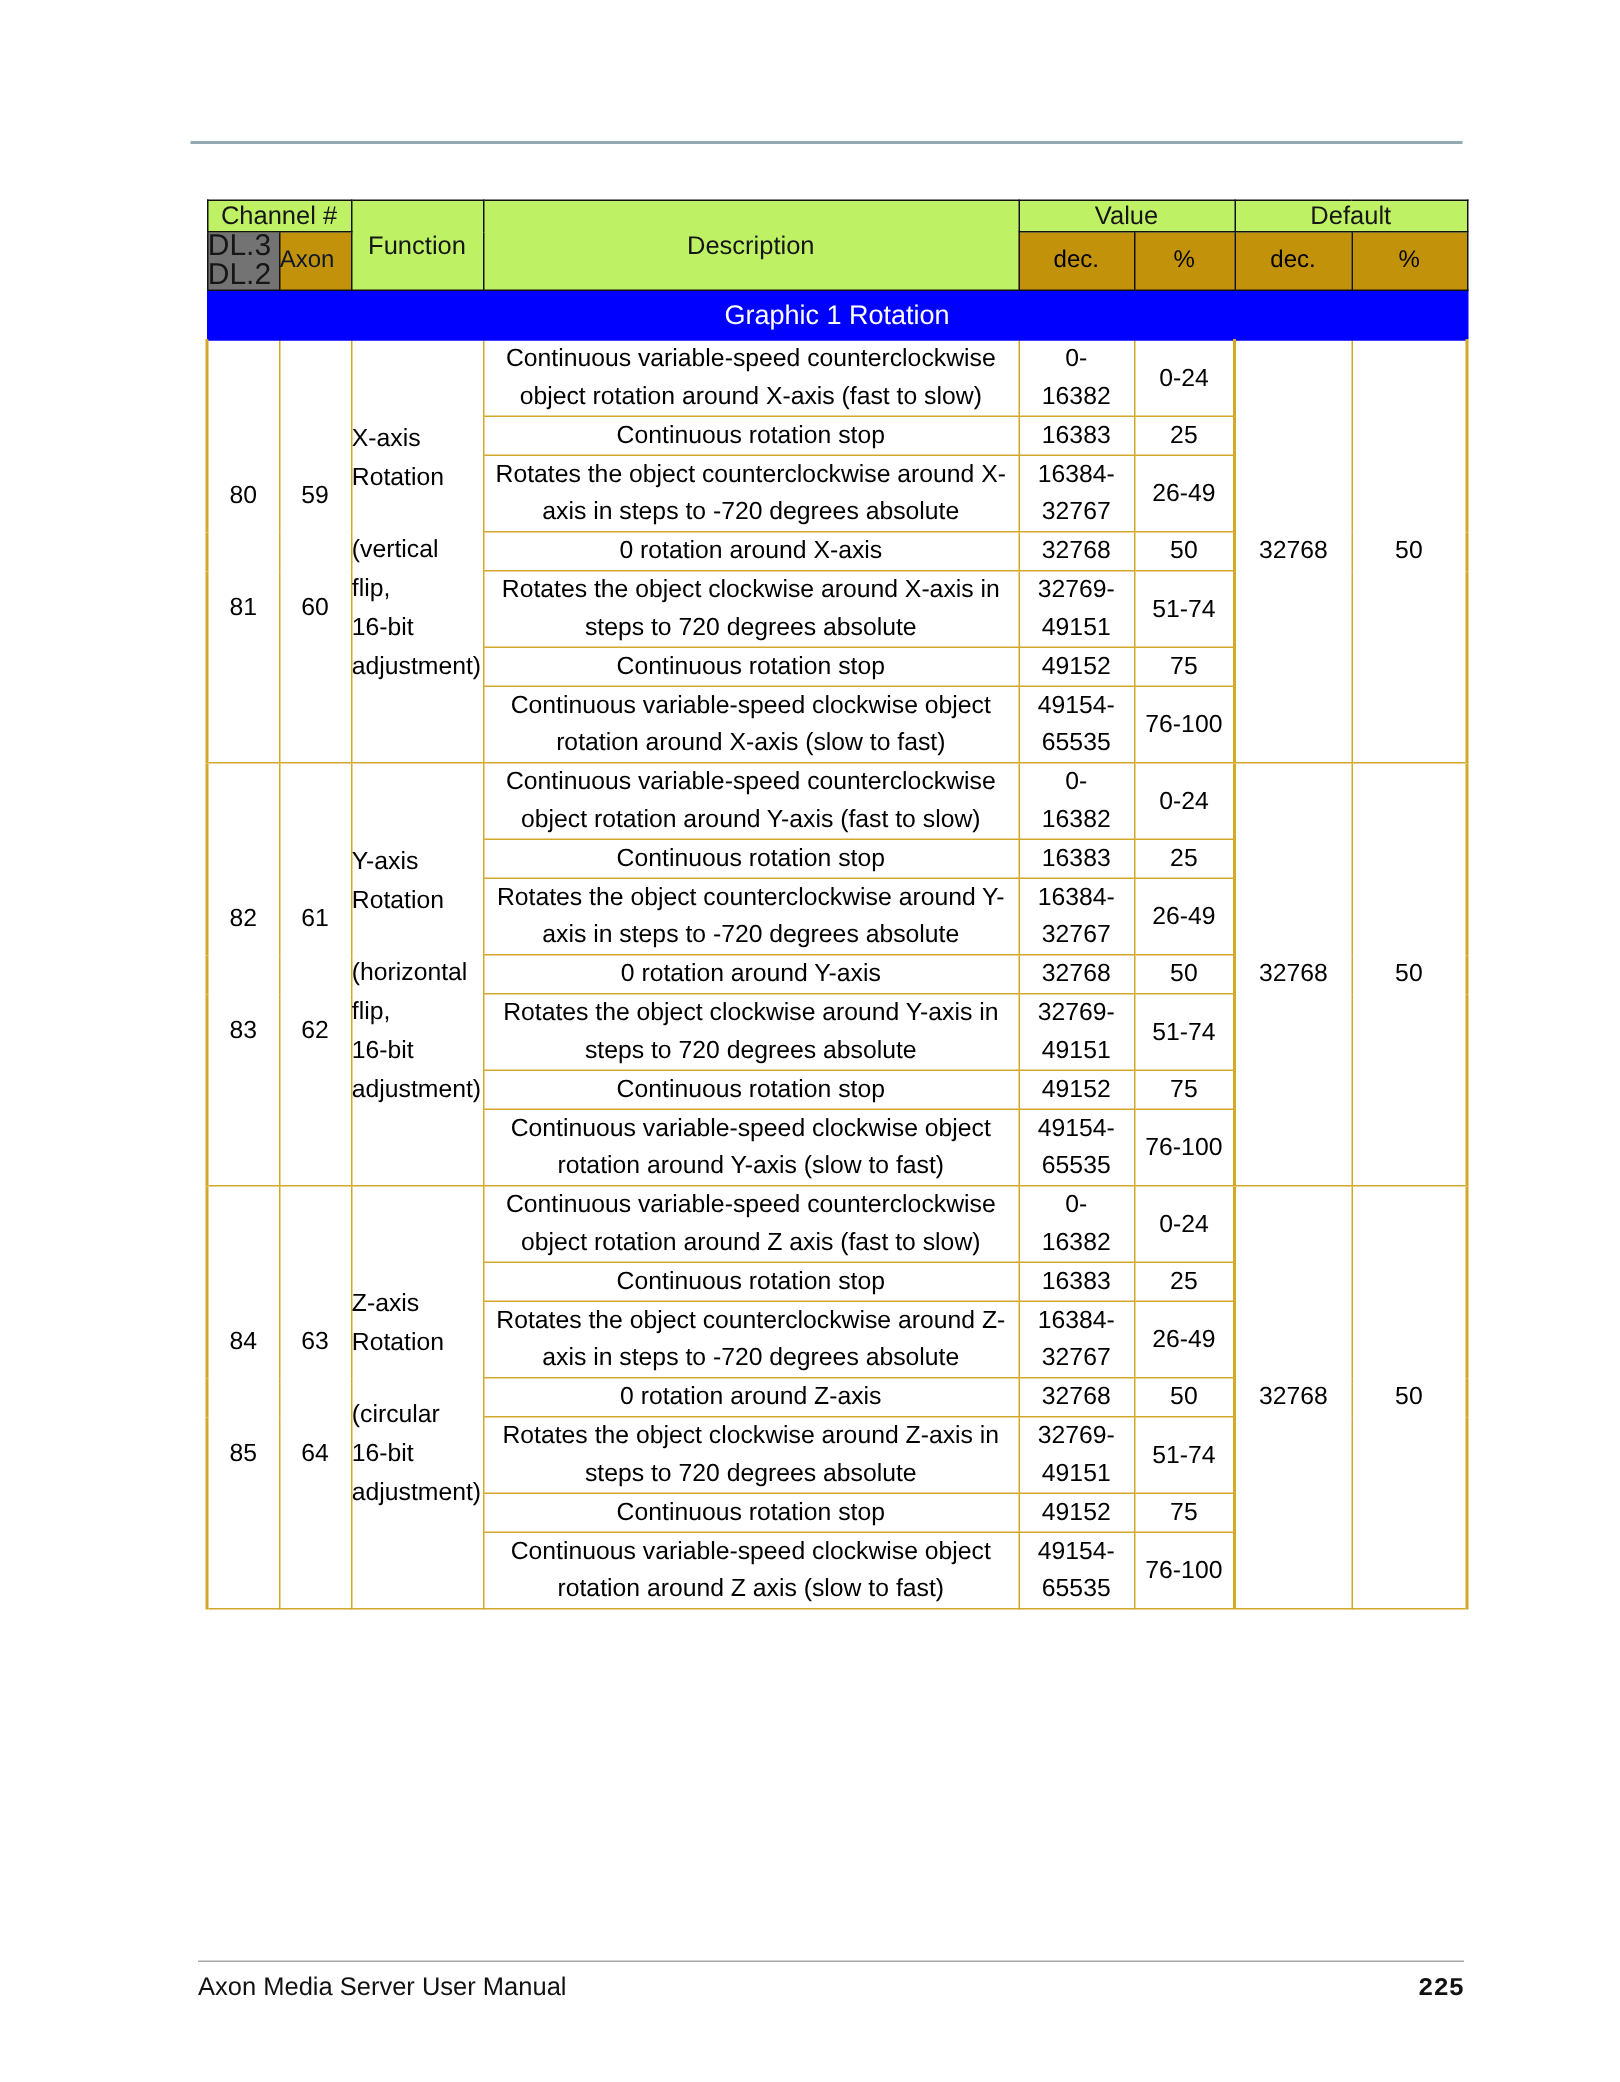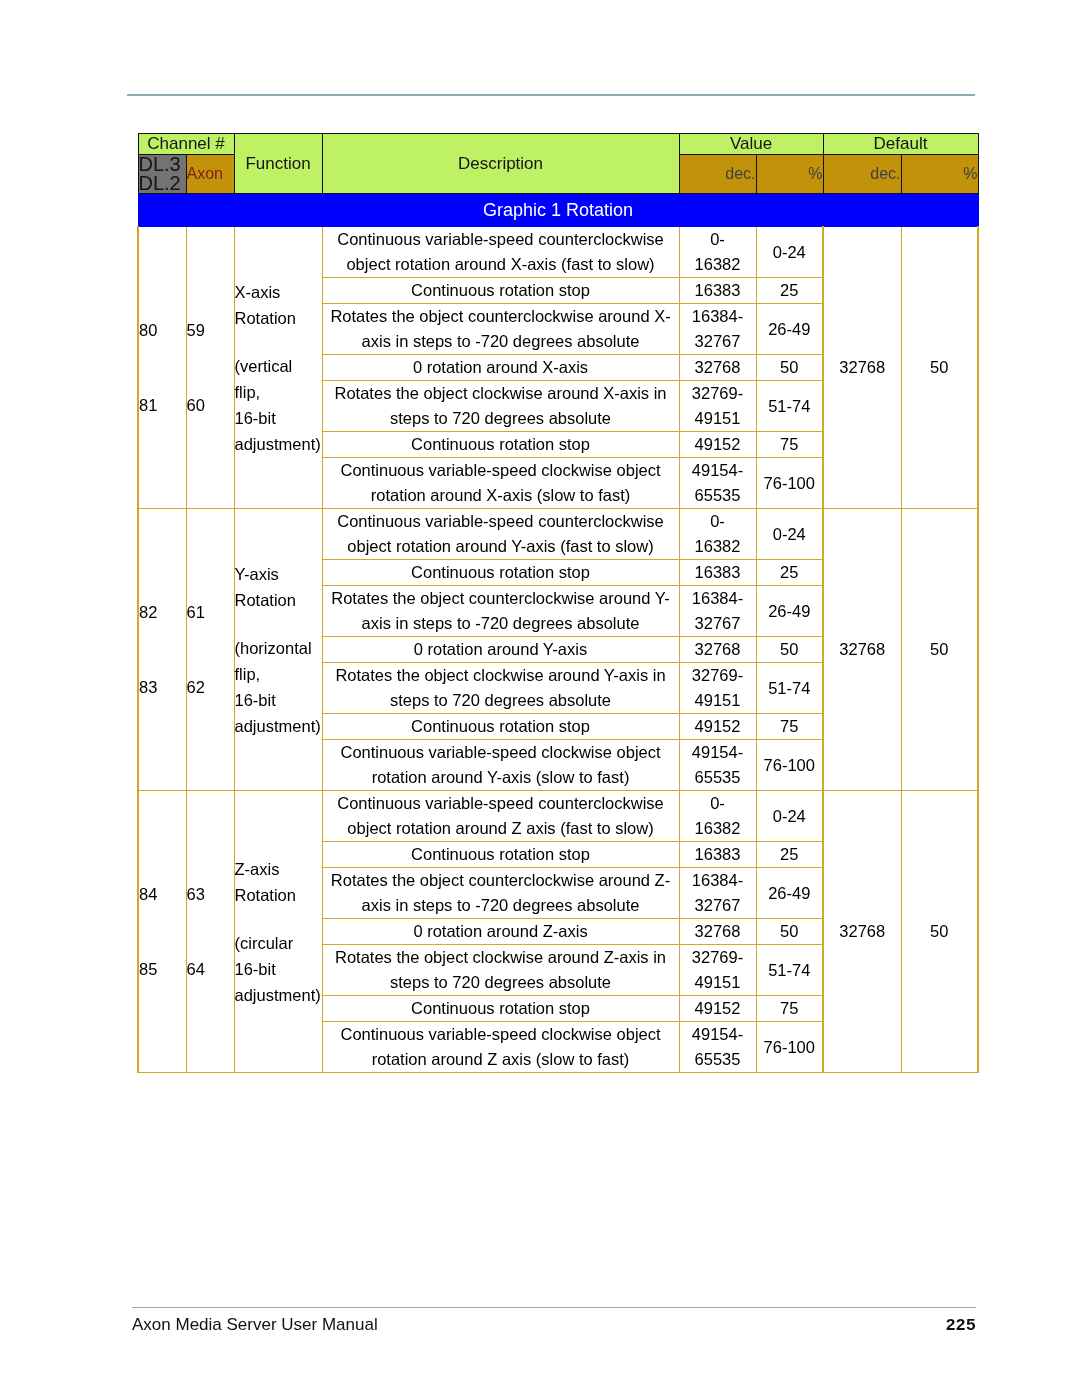--- a/index.html
+++ b/index.html
@@ -61,42 +61,42 @@
     background: #bef264;
     text-align: center;
     font-size: 17px;
     color: #161616;
     border-color: #121212 !important;
     border-width: 1.5px !important;
     padding: 2px 3px;
   }
   .hd-sub {
     background: #c2930a;
-    text-align: right;
+    text-align: center;
     font-size: 16px;
-    color: #404040;
+    color: #000000;
     border-color: #121212 !important;
     border-width: 1.5px !important;
     padding: 1px 2px;
   }
   .hd-dl {
     background: #737373;
     text-align: left;
     font-size: 20px;
     color: #161616;
     line-height: 19px;
     border-color: #121212 !important;
     border-width: 1.5px !important;
     padding: 0 0 0 4px;
   }
   .hd-axon {
     background: #c2930a;
     text-align: left;
     font-size: 16px;
-    color: #7f1d1d;
+    color: #0f172a;
     border-color: #121212 !important;
     border-width: 1.5px !important;
     padding: 0 0 0 3px;
   }
 
   
   .section-band {
     background: #0000ff;
     color: #ffffff;
     font-size: 18px;
@@ -107,20 +107,21 @@
   }
   .section-band .band-inner {
     display: block;
     width: 100%;
     text-align: center;
     line-height: 32px;
   }
 
   
   .c-ch {
+    text-align: center;
     font-size: 16.5px;
     border-color: #d2a828;
   }
   .c-fn {
     text-align: left;
     font-size: 16.5px;
     line-height: 26px;
     padding: 0 6px 0 10px;
     border-color: #d2a828;
   }

